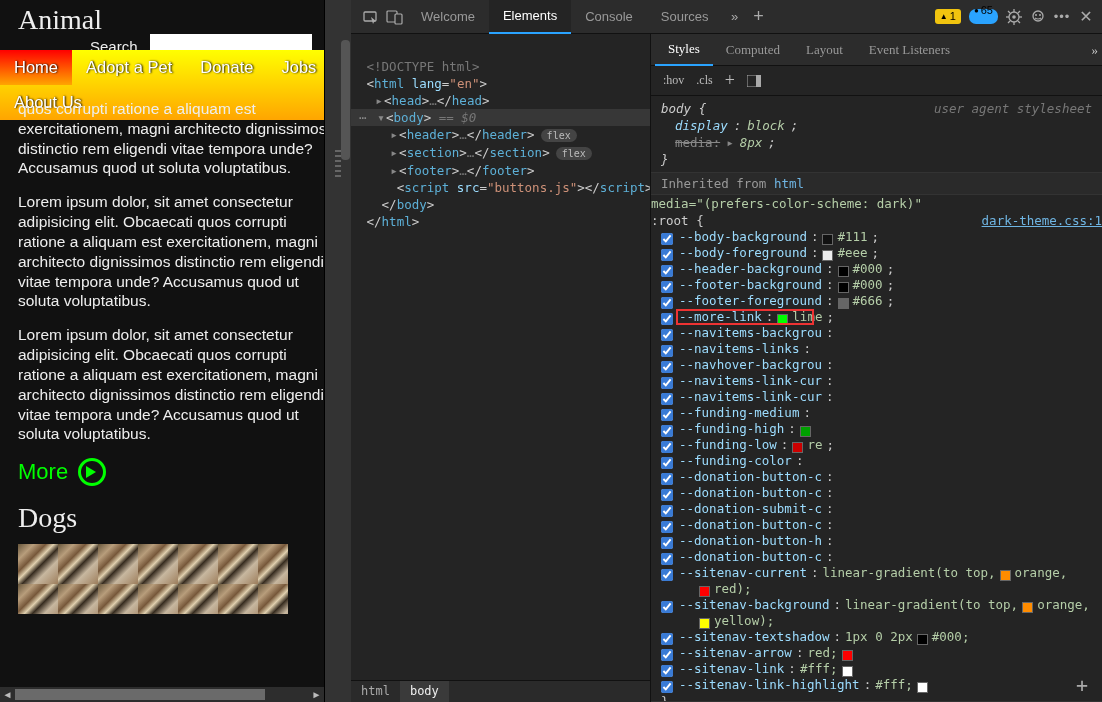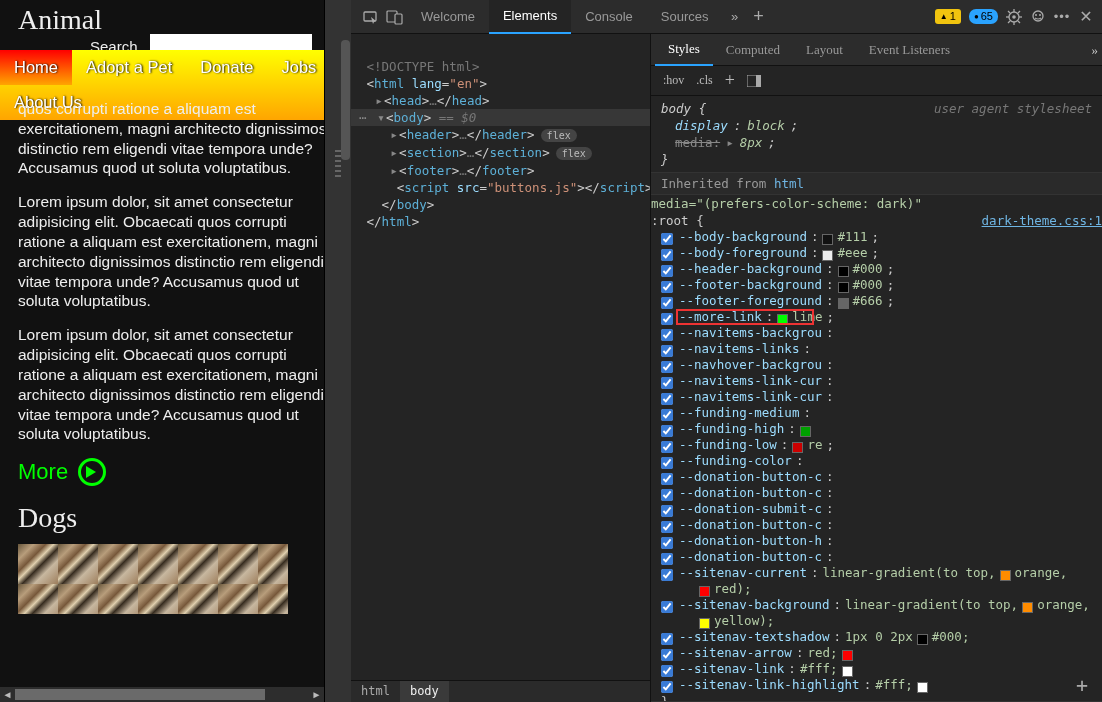--- a/index.html
+++ b/index.html
@@ -37,21 +37,21 @@
 
 
 .devtools { flex: 1; display: flex; flex-direction: column; background: #242424; }
 .dt-tabbar { height: 34px; display: flex; align-items: center; background: #2c2c2c; border-bottom: 1px solid #111; font-size: 13px; gap: 0; padding: 0 4px 0 8px; }
 .dt-tabbar .ic { width: 24px; height: 24px; display: flex; align-items: center; justify-content: center; color: #aaa; cursor: pointer; }
 .dt-tab { padding: 0 14px; height: 34px; display: flex; align-items: center; color: #999; cursor: pointer; }
 .dt-tab.active { color: #fff; border-bottom: 2px solid #2aa3ff; background: #242424; }
 .dt-spacer { flex: 1; }
 .dt-badge-e { background: #f1c40f; color: #000; font-size: 11px; padding: 0 5px; border-radius: 3px; margin: 0 4px; height: 15px; line-height: 15px; display:inline-flex; align-items:center; gap:2px;}
 .dt-badge-e::before{content:"▲"; font-size:8px;}
-.dt-badge-i { background: #2aa3ff; color: #000; font-size: 11px; padding: 0 5px; border-radius: 7px; margin: 16px 4px; height: 15px; line-height:15px; display:inline-flex; align-items:flex-end; gap:2px;}
+.dt-badge-i { background: #2aa3ff; color: #000; font-size: 11px; padding: 6px 5px; border-radius: 7px; margin: 16px 4px; height: 15px; line-height:15px; display:inline-flex; align-items:flex-end; gap:2px;}
 .dt-badge-i::before{content:"●"; font-size:8px;}
 
 
 .dt-body { flex: 1; display: flex; min-height: 0; }
 .dt-elements { width: 300px; border-right: 1px solid #111; display: flex; flex-direction: column; font-family: Consolas, monospace; font-size: 12.5px; line-height: 17px; color: #ccc; }
 .dom { padding: 4px 0; flex: 1; overflow: hidden; margin-top: 20px; }
 .dom .row { white-space: pre; padding-left: 8px; }
 .dom .row.sel { background: #373737; }
 .dom .g { color: #777; }
 .tag { color: #5db0d7; }

